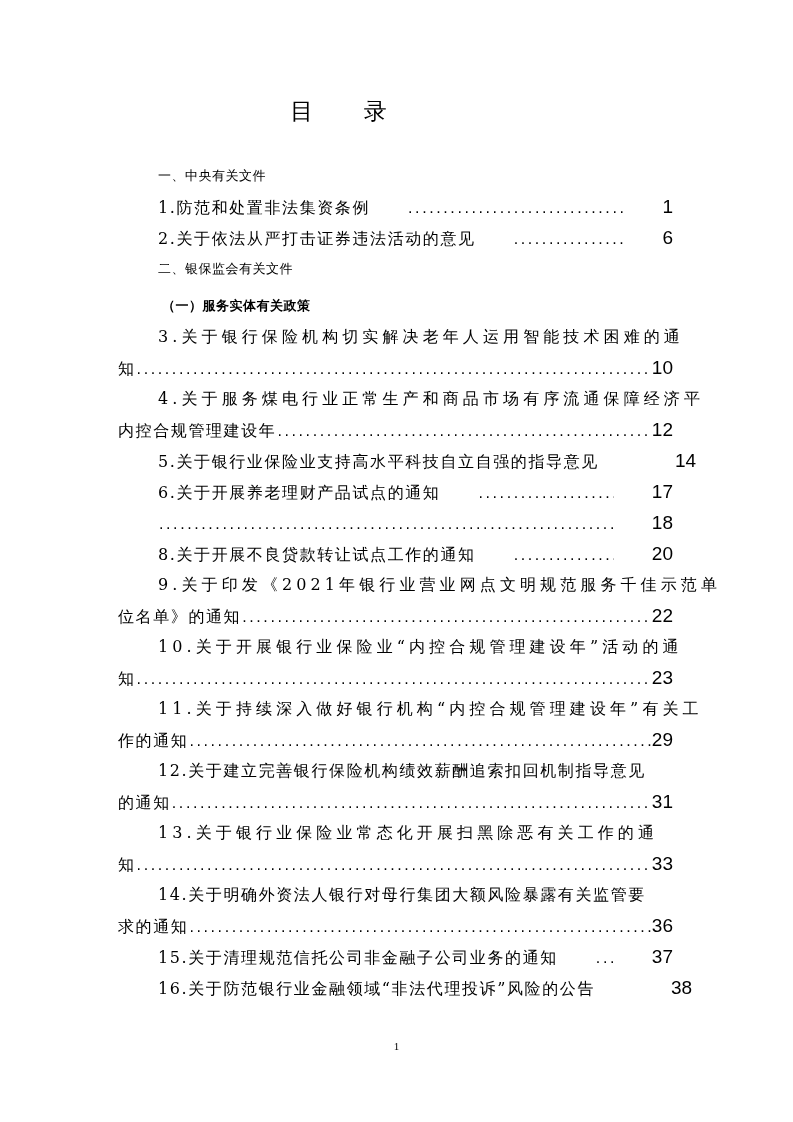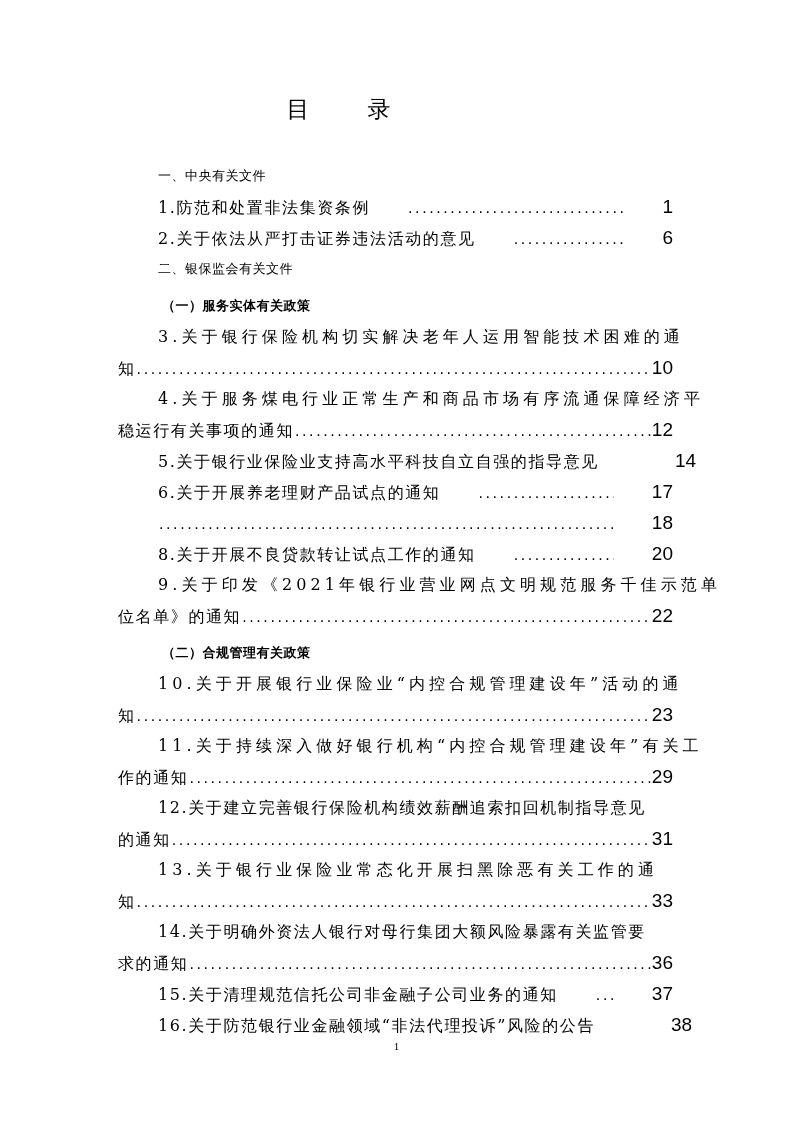--- a/index.html
+++ b/index.html
@@ -1,19 +1,19 @@
 <!DOCTYPE html>
 <html><head>
 <meta charset="utf-8">
 <style>
   html, body { margin: 0; padding: 0; background: #ffffff; }
   body { width: 793px; height: 1122px; position: relative; overflow: hidden;
          font-family: "DejaVu Serif", "Liberation Serif", serif; color: #000; }
   .title { position: absolute; top: 96px; left: 0; width: 677px; text-align: center;
-           font-family: Liberation Mono, monospace; font-size: 23px;
+           font-family: Liberation Sans, sans-serif; font-size: 23px;
            letter-spacing: 22px; text-indent: 22px; line-height: 30px; }
   .toc { position: absolute; top: 160px; left: 118px; width: 555px; }
   .line { height: 31px; line-height: 31px; font-size: 16px; white-space: nowrap;
           display: flex; align-items: baseline; letter-spacing: 1.6px; }
   .indent { padding-left: 40px; gap: 37px; }
   .sec { font-family: "DejaVu Sans", "Liberation Sans", sans-serif; font-size: 13px; letter-spacing: 0.5px; text-align: right; }
   .sec.bold { font-weight: bold; padding-left: 44px; margin-top: 6px; }
   .sec.top { padding-left: 40px; }
   .text { flex: 0 0 auto; }
   .dots { flex: 1 1 auto; overflow: hidden; white-space: nowrap; letter-spacing: 2.6px;
@@ -54,21 +54,21 @@
         <span class="text">知</span>
         <span class="dots"></span>
         <span class="page">10</span>
       </div>
   </div>
   <div>
     <div class="line indent full">
         <span class="text">4.关于服务煤电行业正常生产和商品市场有序流通保障经济平</span>
       </div>
     <div class="line">
-        <span class="text">稳运行有关事项的通知</span>
+        <span class="text">内控合规管理建设年</span>
         <span class="dots"></span>
         <span class="page">12</span>
       </div>
   </div>
   <div class="line indent">
     <span class="text">5.关于银行业保险业支持高水平科技自立自强的指导意见</span>
     <span class="dots"></span>
     <span class="page">14</span>
   </div>
   <div class="line indent">
@@ -89,21 +89,20 @@
     <div class="line indent full">
         <span class="text">9.关于印发《2021年银行业营业网点文明规范服务千佳示范单</span>
       </div>
     <div class="line">
         <span class="text">位名单》的通知</span>
         <span class="dots"></span>
         <span class="page">22</span>
       </div>
   </div>
 
-  <div class="line sec bold">（二）合规管理有关政策</div>
 
   <div>
     <div class="line indent full">
         <span class="text">10.关于开展银行业保险业“内控合规管理建设年”活动的通</span>
       </div>
     <div class="line">
         <span class="text">知</span>
         <span class="dots"></span>
         <span class="page">23</span>
       </div>

